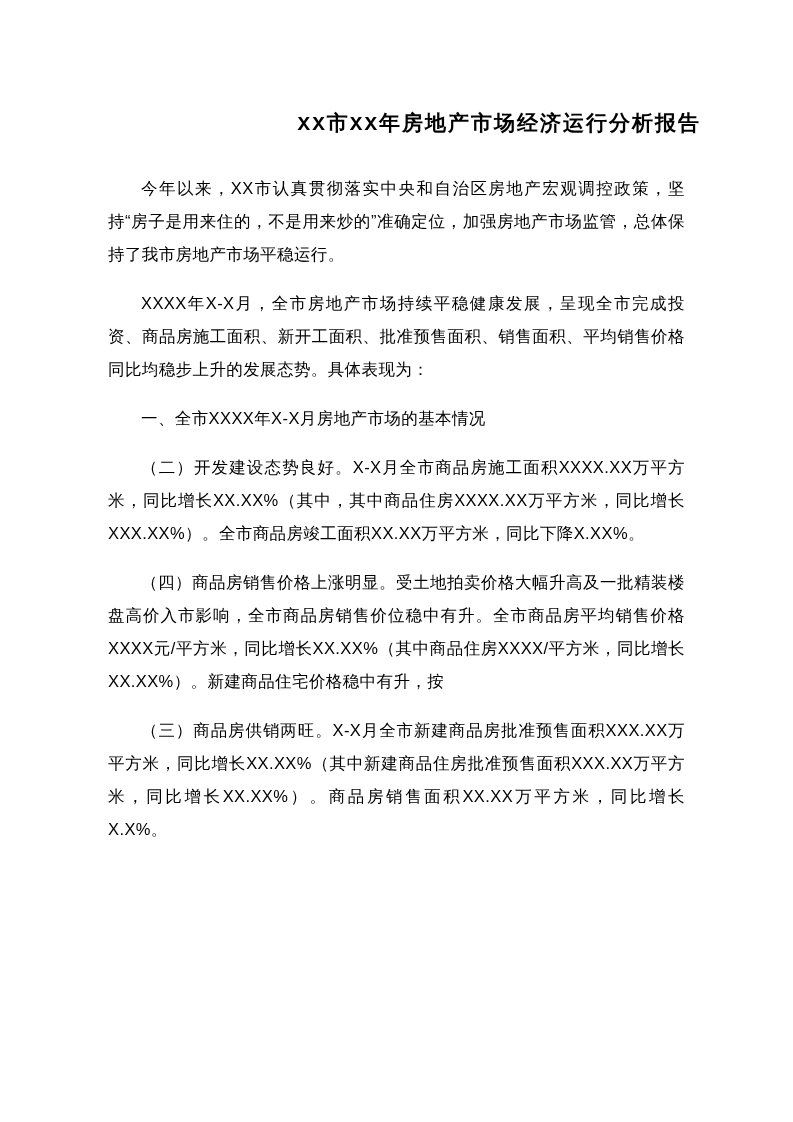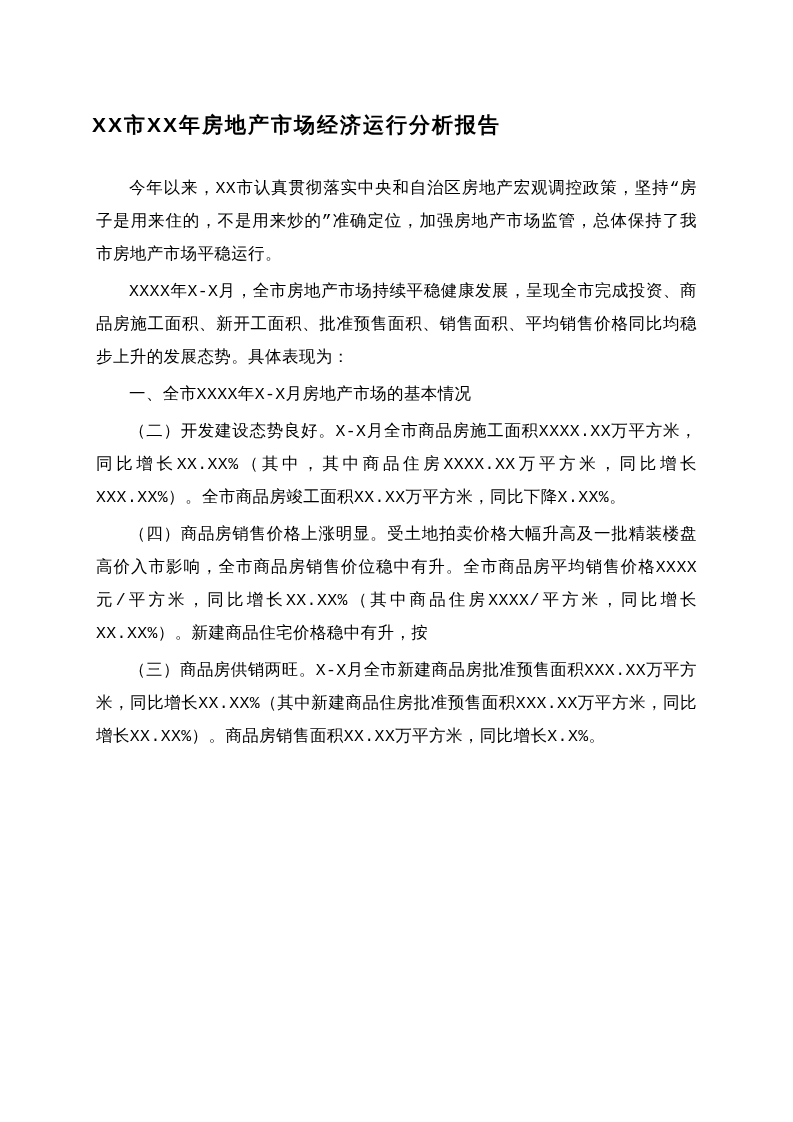--- a/index.html
+++ b/index.html
@@ -16,37 +16,37 @@
   }
   .page {
     position: relative;
     width: 793px;
     height: 1122px;
     box-sizing: border-box;
     padding: 96px 92px 60px 92px;
     background: #ffffff;
   }
   .doc-title {
-    text-align: left;
+    text-align: right;
     font-size: 21px;
     font-weight: bold;
     letter-spacing: 2px;
     line-height: 1.6;
     margin: 12px 0 30px 0;
-    font-family: Liberation Sans, sans-serif;
+    font-family: Liberation Mono, monospace;
   }
   .para {
     font-size: 16.5px;
     line-height: 2.0;
     text-align: justify;
     text-justify: inter-ideograph;
     text-indent: 2em;
-    margin: 4px;
+    margin: 16px;
     letter-spacing: 0.4px;
-    font-family: Liberation Mono, monospace;
+    font-family: Liberation Sans, sans-serif;
   }
 </style>
 </head>
 <body>
 
 <div class="page">
   <h1 class="doc-title">XX市XX年房地产市场经济运行分析报告</h1>
 
   <p class="para">今年以来，XX市认真贯彻落实中央和自治区房地产宏观调控政策，坚持“房子是用来住的，不是用来炒的”准确定位，加强房地产市场监管，总体保持了我市房地产市场平稳运行。</p>
   <p class="para">XXXX年X-X月，全市房地产市场持续平稳健康发展，呈现全市完成投资、商品房施工面积、新开工面积、批准预售面积、销售面积、平均销售价格同比均稳步上升的发展态势。具体表现为：</p>

